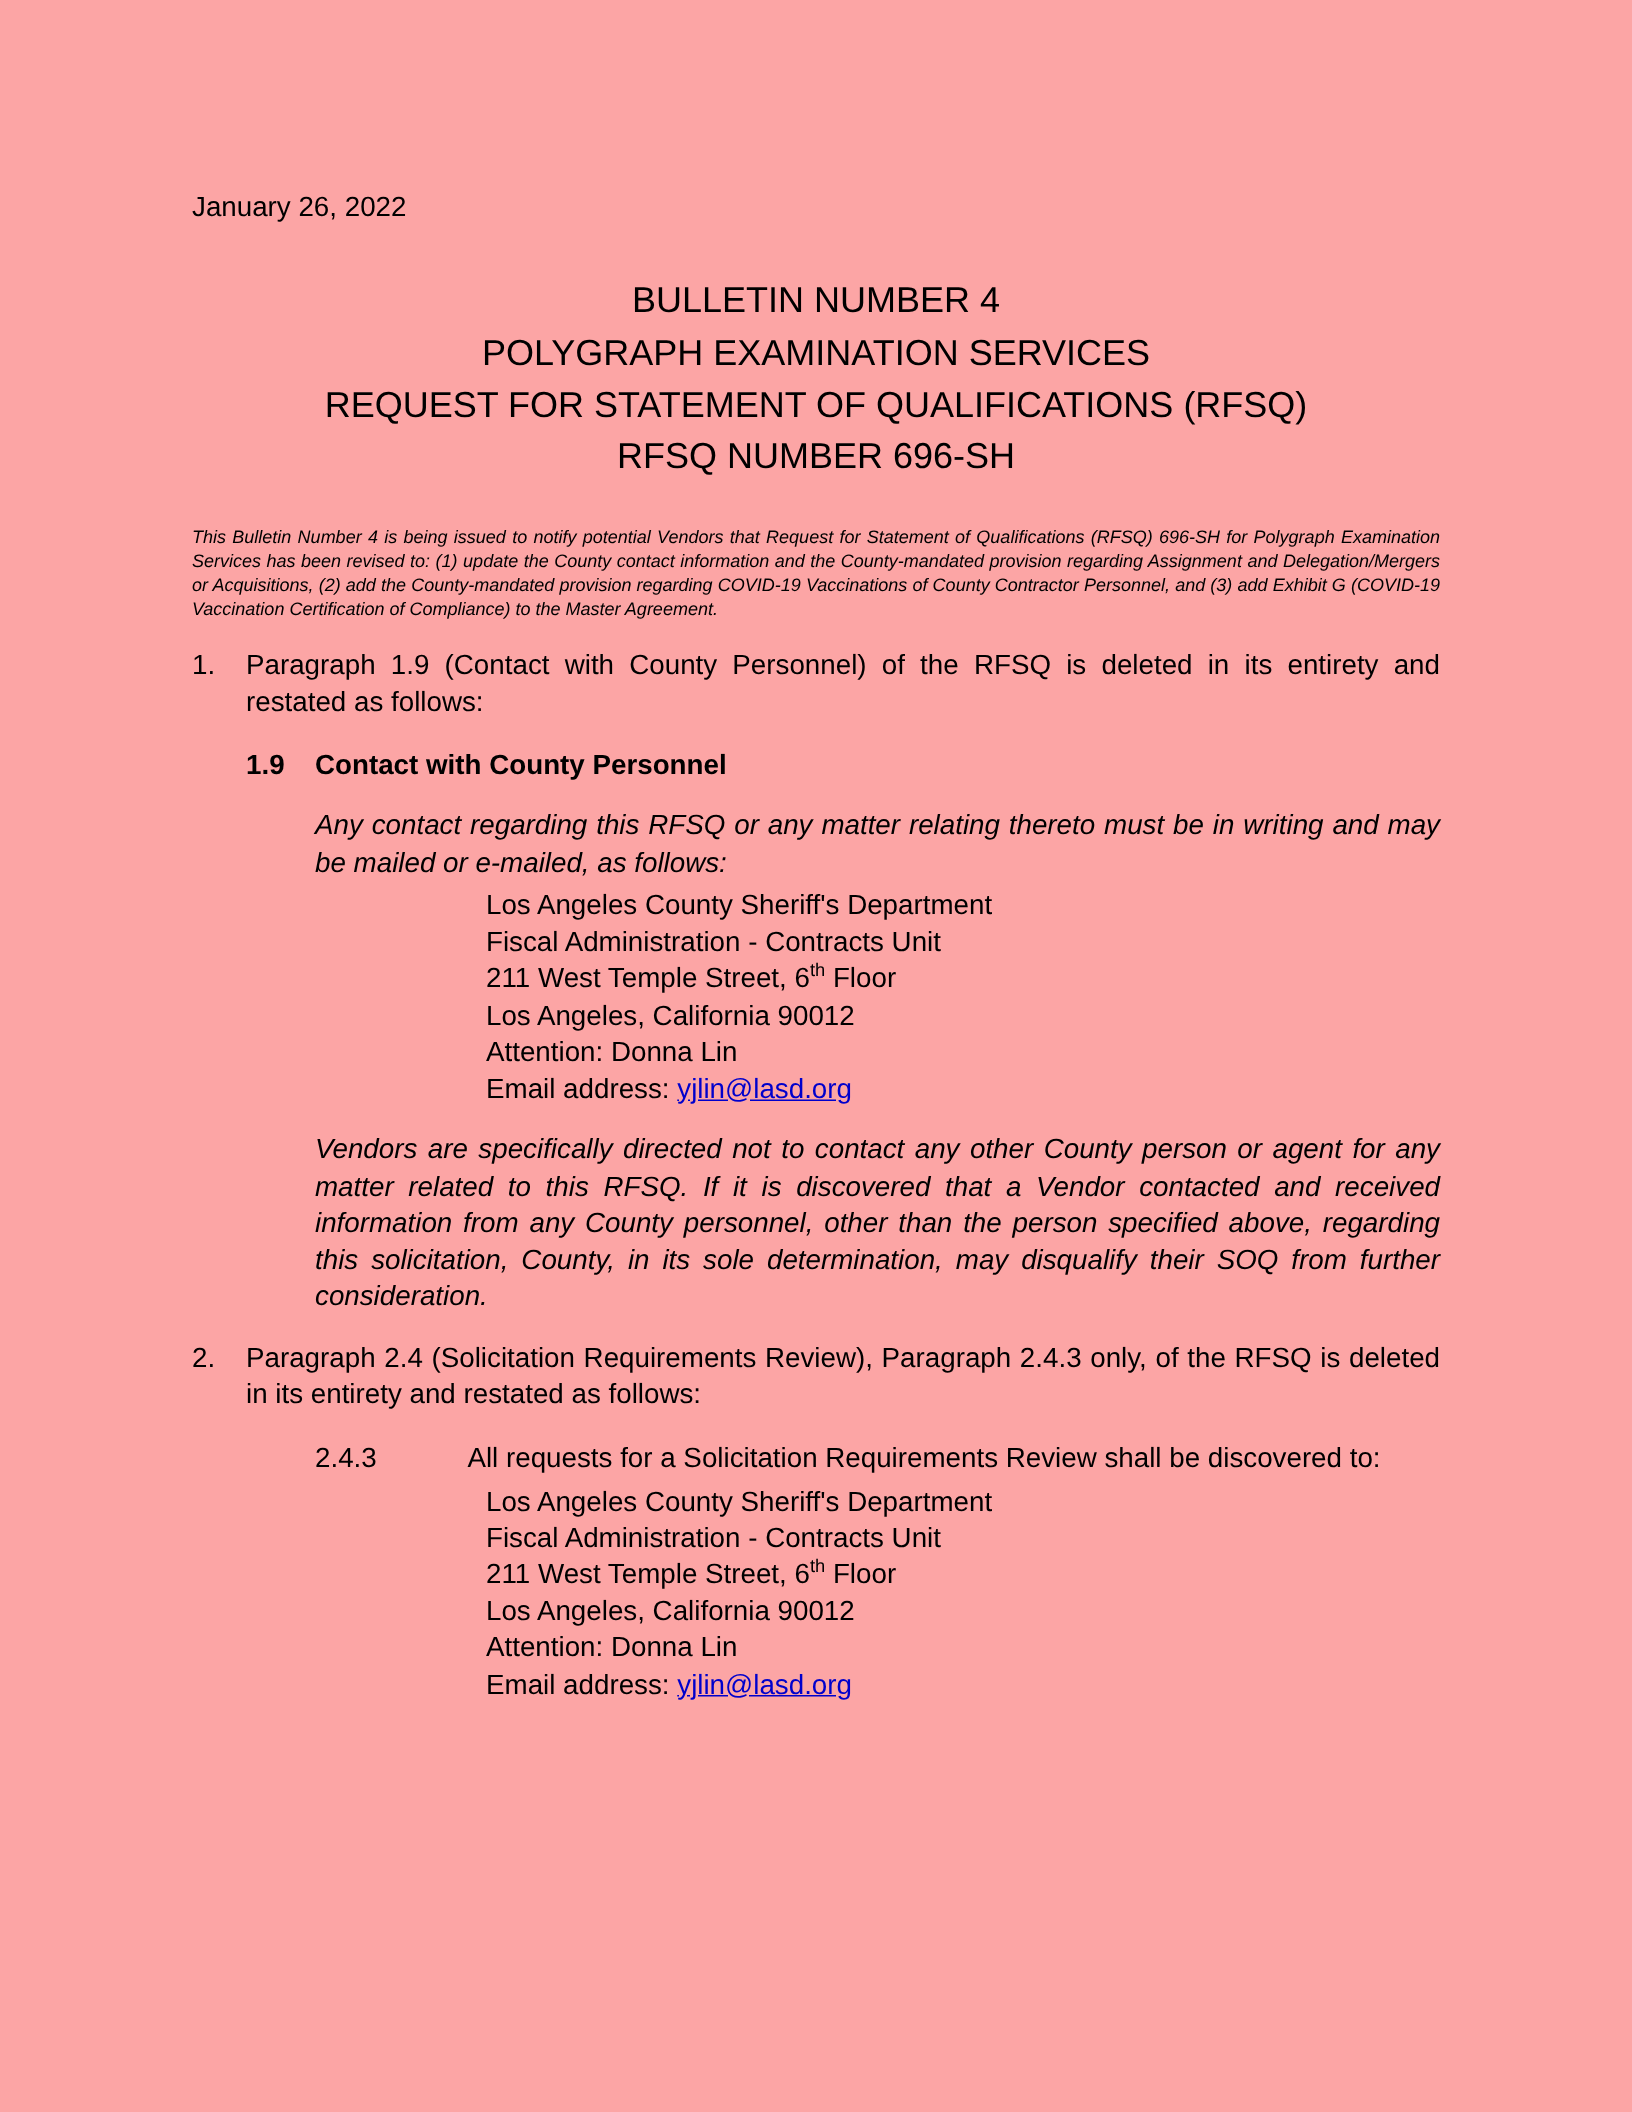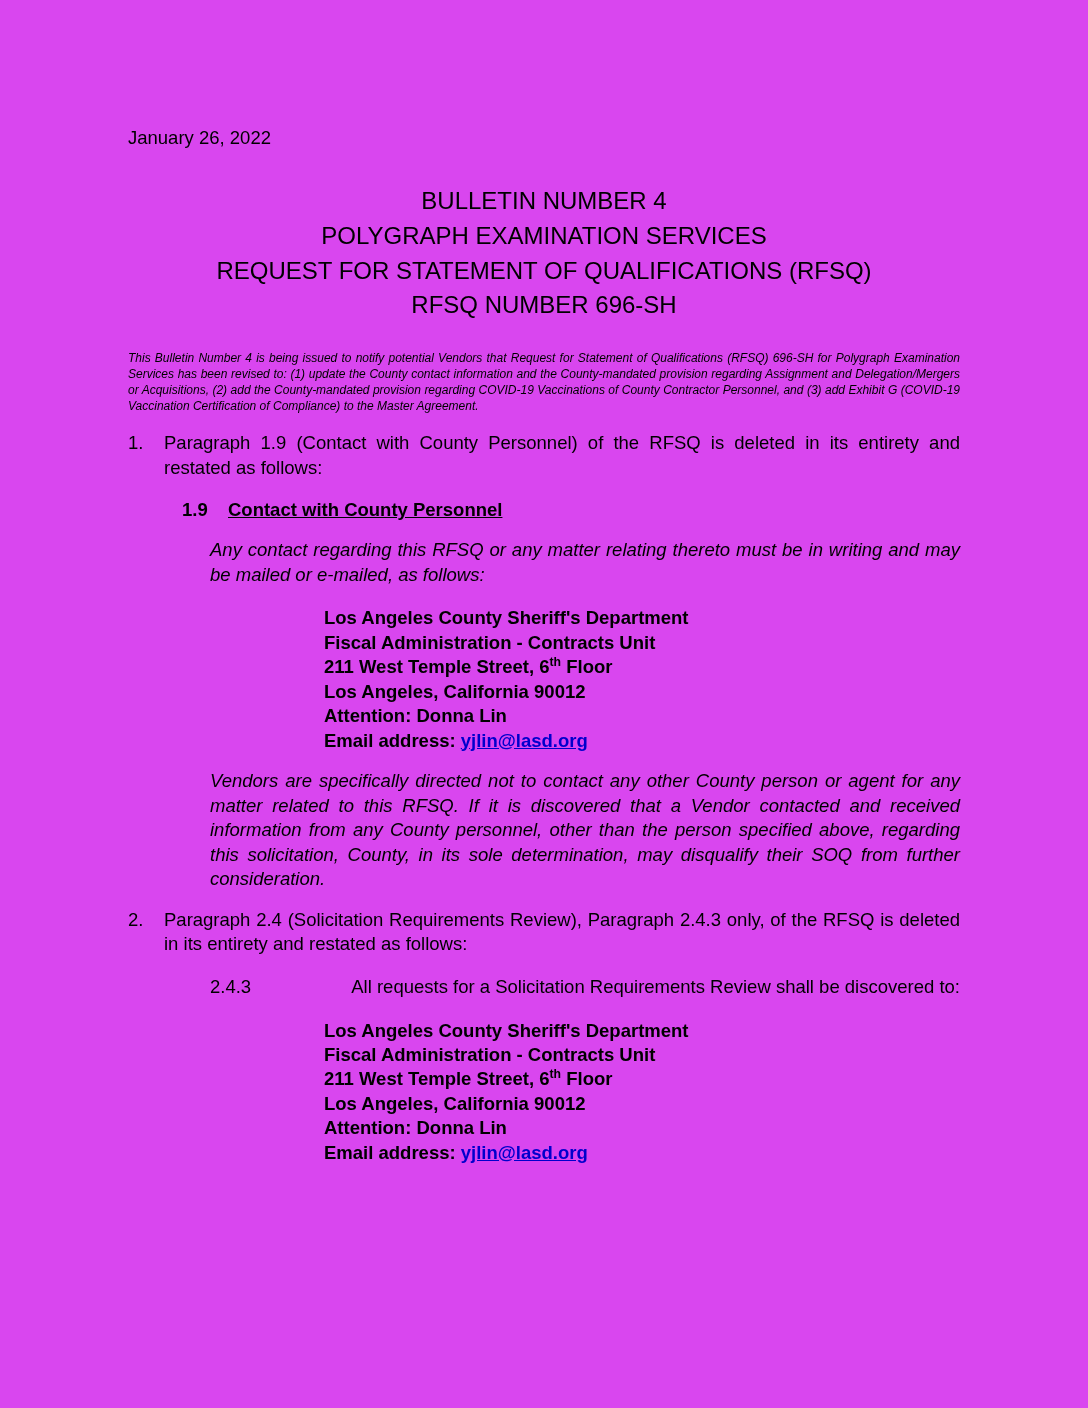--- a/index.html
+++ b/index.html
@@ -12,21 +12,21 @@
     height: 1408px;
     font-family: "Liberation Sans", sans-serif;
     color: #000000;
   }
   .page {
     position: relative;
     width: 1088px;
     height: 1408px;
     box-sizing: border-box;
     padding: 126px 128px 60px 128px;
-    background: #d946ef;
+    background: #fca5a5;
   }
   .date {
     font-size: 18.5px;
     line-height: 1.3;
     margin: 0 0 0 0;
   }
   .notice {
     font-size: 18.5px;
     line-height: 1.3;
     margin: 56px 0 0 0;
@@ -55,65 +55,63 @@
     font-size: 18.5px;
     line-height: 1.33;
     text-align: justify;
   }
   .numbered .num {
     position: absolute;
     left: 0;
     top: 0;
   }
   .sub-head {
-    margin: 18px 0 0 54px;
+    margin: 18px 0 0 36px;
     font-size: 18.5px;
     font-weight: bold;
     line-height: 1.3;
     position: relative;
     padding-left: 46px;
-    text-decoration: underline;
   }
   .sub-head .sh-num {
     position: absolute;
     left: 0;
     top: 0;
   }
   .body-indent {
     margin: 16px 0 0 82px;
     font-size: 18.5px;
     line-height: 1.33;
     text-align: justify;
     font-style: italic;
   }
   .address {
-    margin: 19px 0 0 196px;
+    margin: 4px 0 0 196px;
     font-size: 18.5px;
     line-height: 1.32;
-    font-weight: bold;
   }
   .address div {
     white-space: nowrap;
   }
   .link {
     color: #0000cc;
     text-decoration: underline;
   }
   sup {
     font-size: 0.66em;
     vertical-align: super;
     line-height: 0;
   }
   .sub-item {
     margin: 18px 0 0 82px;
     font-size: 18.5px;
     line-height: 1.33;
     position: relative;
     padding-left: 62px;
-    text-align: right;
+    text-align: center;
   }
   .sub-item .si-num {
     position: absolute;
     left: 0;
     top: 0;
   }
 </style>
 </head>
 <body>
 

